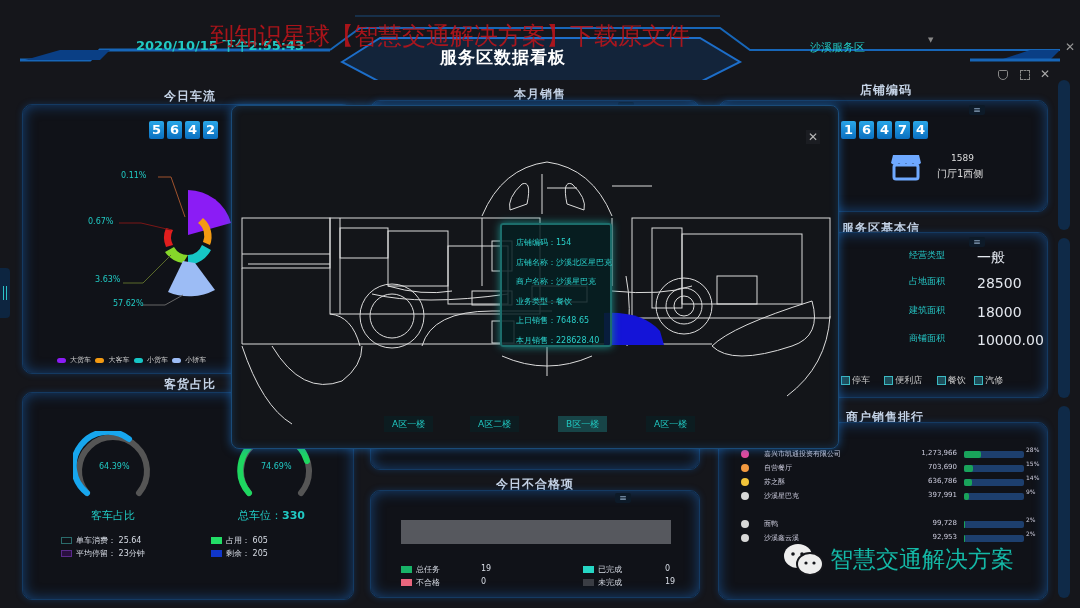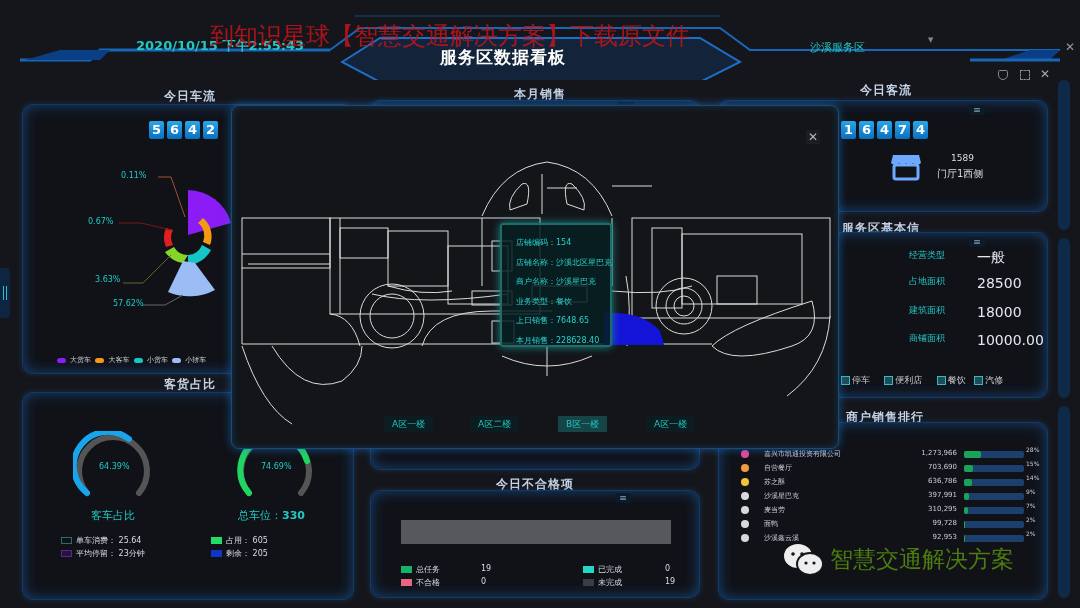--- a/index.html
+++ b/index.html
@@ -114,21 +114,21 @@
 <div class="ptitle" style="left:480px;top:476px;width:110px">今日不合格项</div>
 <div class="panel" style="left:370px;top:490px;width:330px;height:108px">
   <div class="menu-ic" style="left:244px;top:2px">≡</div>
   <div class="abs" style="left:30px;top:29px;width:270px;height:24px;background:#56585e"></div>
   <div class="abs small" style="left:30px;top:73px;width:100px"><span class="legend-sw" style="background:#18b267"></span><span>总任务</span><span style="position:absolute;left:80px">19</span></div>
   <div class="abs small" style="left:30px;top:86px;width:100px"><span class="legend-sw" style="background:#e8667e"></span><span>不合格</span><span style="position:absolute;left:80px">0</span></div>
   <div class="abs small" style="left:212px;top:73px;width:100px"><span class="legend-sw" style="background:#26d6c4"></span><span>已完成</span><span style="position:absolute;left:82px">0</span></div>
   <div class="abs small" style="left:212px;top:86px;width:100px"><span class="legend-sw" style="background:#3a3d44"></span><span>未完成</span><span style="position:absolute;left:82px">19</span></div>
 </div>
 
-<div class="ptitle" style="left:836px;top:82px;width:100px">今日客流</div>
+<div class="ptitle" style="left:836px;top:82px;width:100px">店铺编码</div>
 <div class="panel" style="left:718px;top:100px;width:330px;height:112px">
   <div class="menu-ic" style="left:250px;top:4px">≡</div>
   <div class="abs" style="left:122px;top:18px">
     <span class="digit">1</span><span class="digit">6</span><span class="digit">4</span><span class="digit">7</span><span class="digit">4</span>
   </div>
   <svg class="abs" style="left:172px;top:50px" width="30" height="30">
     <path d="M2 4 L28 4 L30 12 Q26 16 22 12 Q18 16 15 12 Q12 16 8 12 Q4 16 0 12 Z" fill="#6fa9ff"></path>
     <rect x="3" y="14" width="24" height="14" rx="2" fill="none" stroke="#6fa9ff" stroke-width="3"></rect>
   </svg>
   <div class="abs" style="left:232px;top:52px;font-size:9px;color:#ddd">1589</div>
@@ -184,29 +184,20 @@
       <span class="rank-pct">14%</span>
     </div>
   <div class="rank-row" style="top:67px">
       <span class="rank-dot" style="background:#d8d8d8"></span>
       <span class="rank-name">沙溪星巴克</span>
       <span class="rank-val">397,991</span>
       <span class="rank-track">
         <div class="rank-fill" style="width:9%"></div>
       </span>
       <span class="rank-pct">9%</span>
-    </div>
-  <div class="rank-row" style="top:81px">
-      <span class="rank-dot" style="background:#d8d8d8"></span>
-      <span class="rank-name">麦当劳</span>
-      <span class="rank-val">310,295</span>
-      <span class="rank-track">
-        <div class="rank-fill" style="width:7%"></div>
-      </span>
-      <span class="rank-pct">7%</span>
     </div>
   <div class="rank-row" style="top:95px">
       <span class="rank-dot" style="background:#d8d8d8"></span>
       <span class="rank-name">面鸭</span>
       <span class="rank-val">99,728</span>
       <span class="rank-track">
         <div class="rank-fill" style="width:2%"></div>
       </span>
       <span class="rank-pct">2%</span>
     </div>
@@ -294,14 +285,14 @@
 
 <div class="abs" style="left:782px;top:540px;height:40px;white-space:nowrap">
   <svg class="abs" style="left:0;top:2px" width="44" height="36">
     <ellipse cx="16" cy="14" rx="14" ry="12" fill="#eee"></ellipse>
     <ellipse cx="28" cy="22" rx="13" ry="11" fill="#eee" stroke="#15161b" stroke-width="2"></ellipse>
     <circle cx="11" cy="12" r="1.8" fill="#15161b"></circle>
       <circle cx="20" cy="12" r="1.8" fill="#15161b"></circle>
     <circle cx="24" cy="21" r="1.6" fill="#15161b"></circle>
       <circle cx="32" cy="21" r="1.6" fill="#15161b"></circle>
   </svg>
-  <div class="abs" style="left:48px;top:4px;font-size:23px;color:#4d7c0f">智慧交通解决方案</div>
+  <div class="abs" style="left:48px;top:4px;font-size:23px;color:#14b8a6">智慧交通解决方案</div>
 </div>
 
 </body></html>

